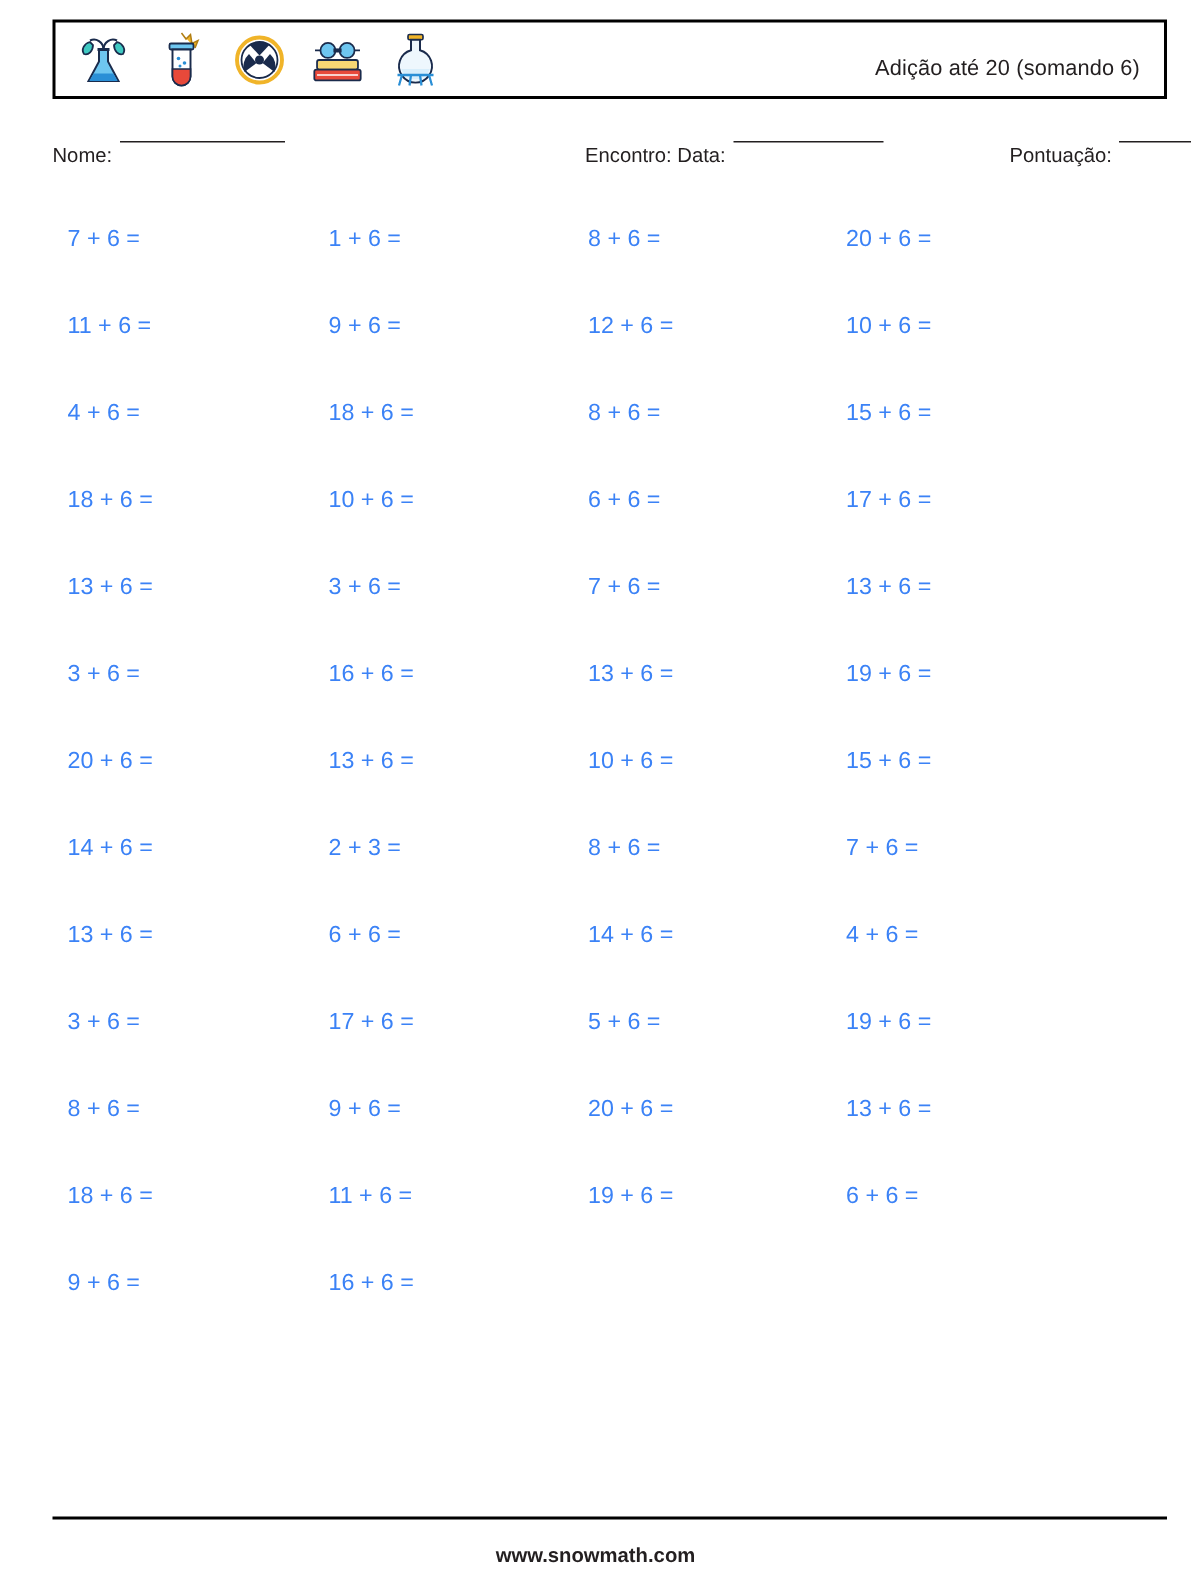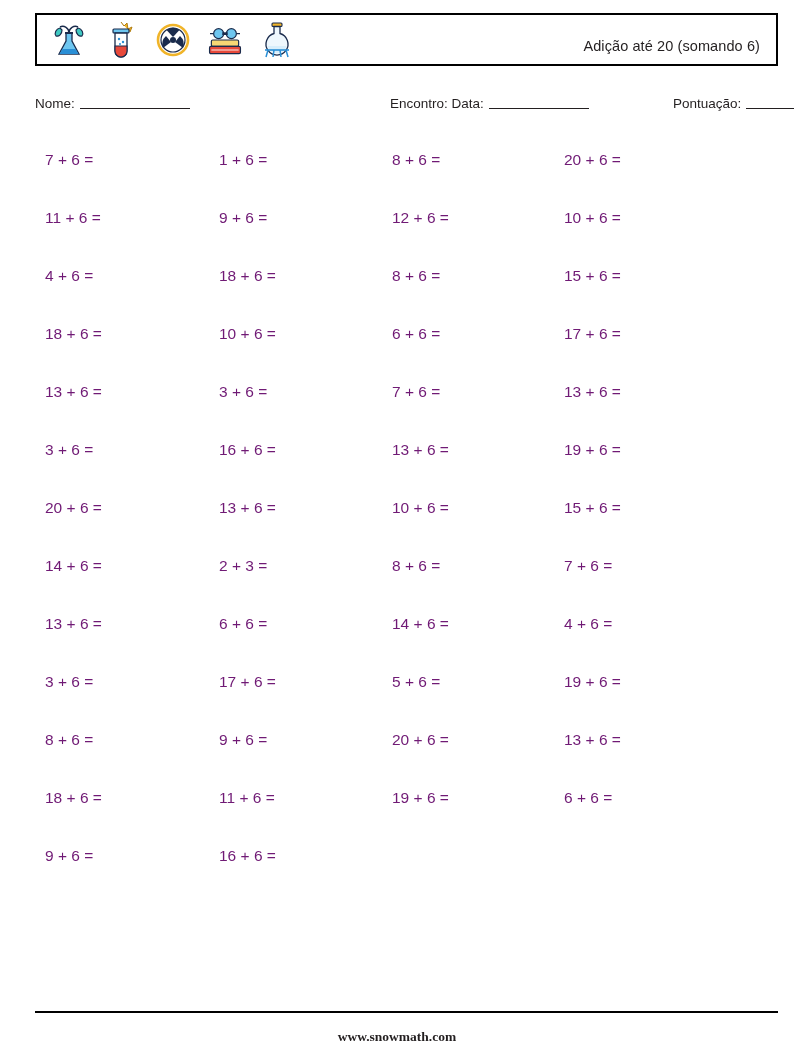--- a/index.html
+++ b/index.html
@@ -57,21 +57,21 @@
     top: 96px;
     width: 743px;
     height: 22px;
     font-size: 13.5px;
     color: #231f20;
   }
   .meta-item {
     position: absolute;
     white-space: nowrap;
     display: flex;
-    align-items: flex-end;
+    align-items: flex-start;
     gap: 5px;
   }
   .meta-name { left: 0px; }
   .meta-date { left: 355px; }
   .meta-score { left: 594px; margin-left: 44px; }
   .meta-label { font-size: 13.5px; }
   .blank-line {
     display: inline-block;
     border-bottom: 1.4px solid #231f20;
     height: 0;
@@ -90,21 +90,21 @@
     width: 700px;
   }
   .prob-row {
     display: block;
     position: relative;
     height: 58px;
   }
   .prob-cell {
     position: absolute;
     font-size: 15.5px;
-    color: #701a75;
+    color: #3b82f6;
     white-space: nowrap;
     line-height: 20px;
     top: 10px;
   }
   .col-0 { left: 0px; }
   .col-1 { left: 174px; }
   .col-2 { left: 347px; }
   .col-3 { left: 519px; }
 
   
@@ -118,21 +118,20 @@
   }
   .footer-text {
     position: absolute;
     left: 0;
     top: 1029px;
     width: 794px;
     text-align: center;
     font-size: 13.5px;
     font-weight: bold;
     color: #231f20;
-    font-family: Liberation Serif, serif;
   }
 </style>
 </head>
 <body>
 
 <div class="header-box">
 
   <div class="icon-strip">
 
     <svg class="sci-icon" viewBox="0 0 40 42">

